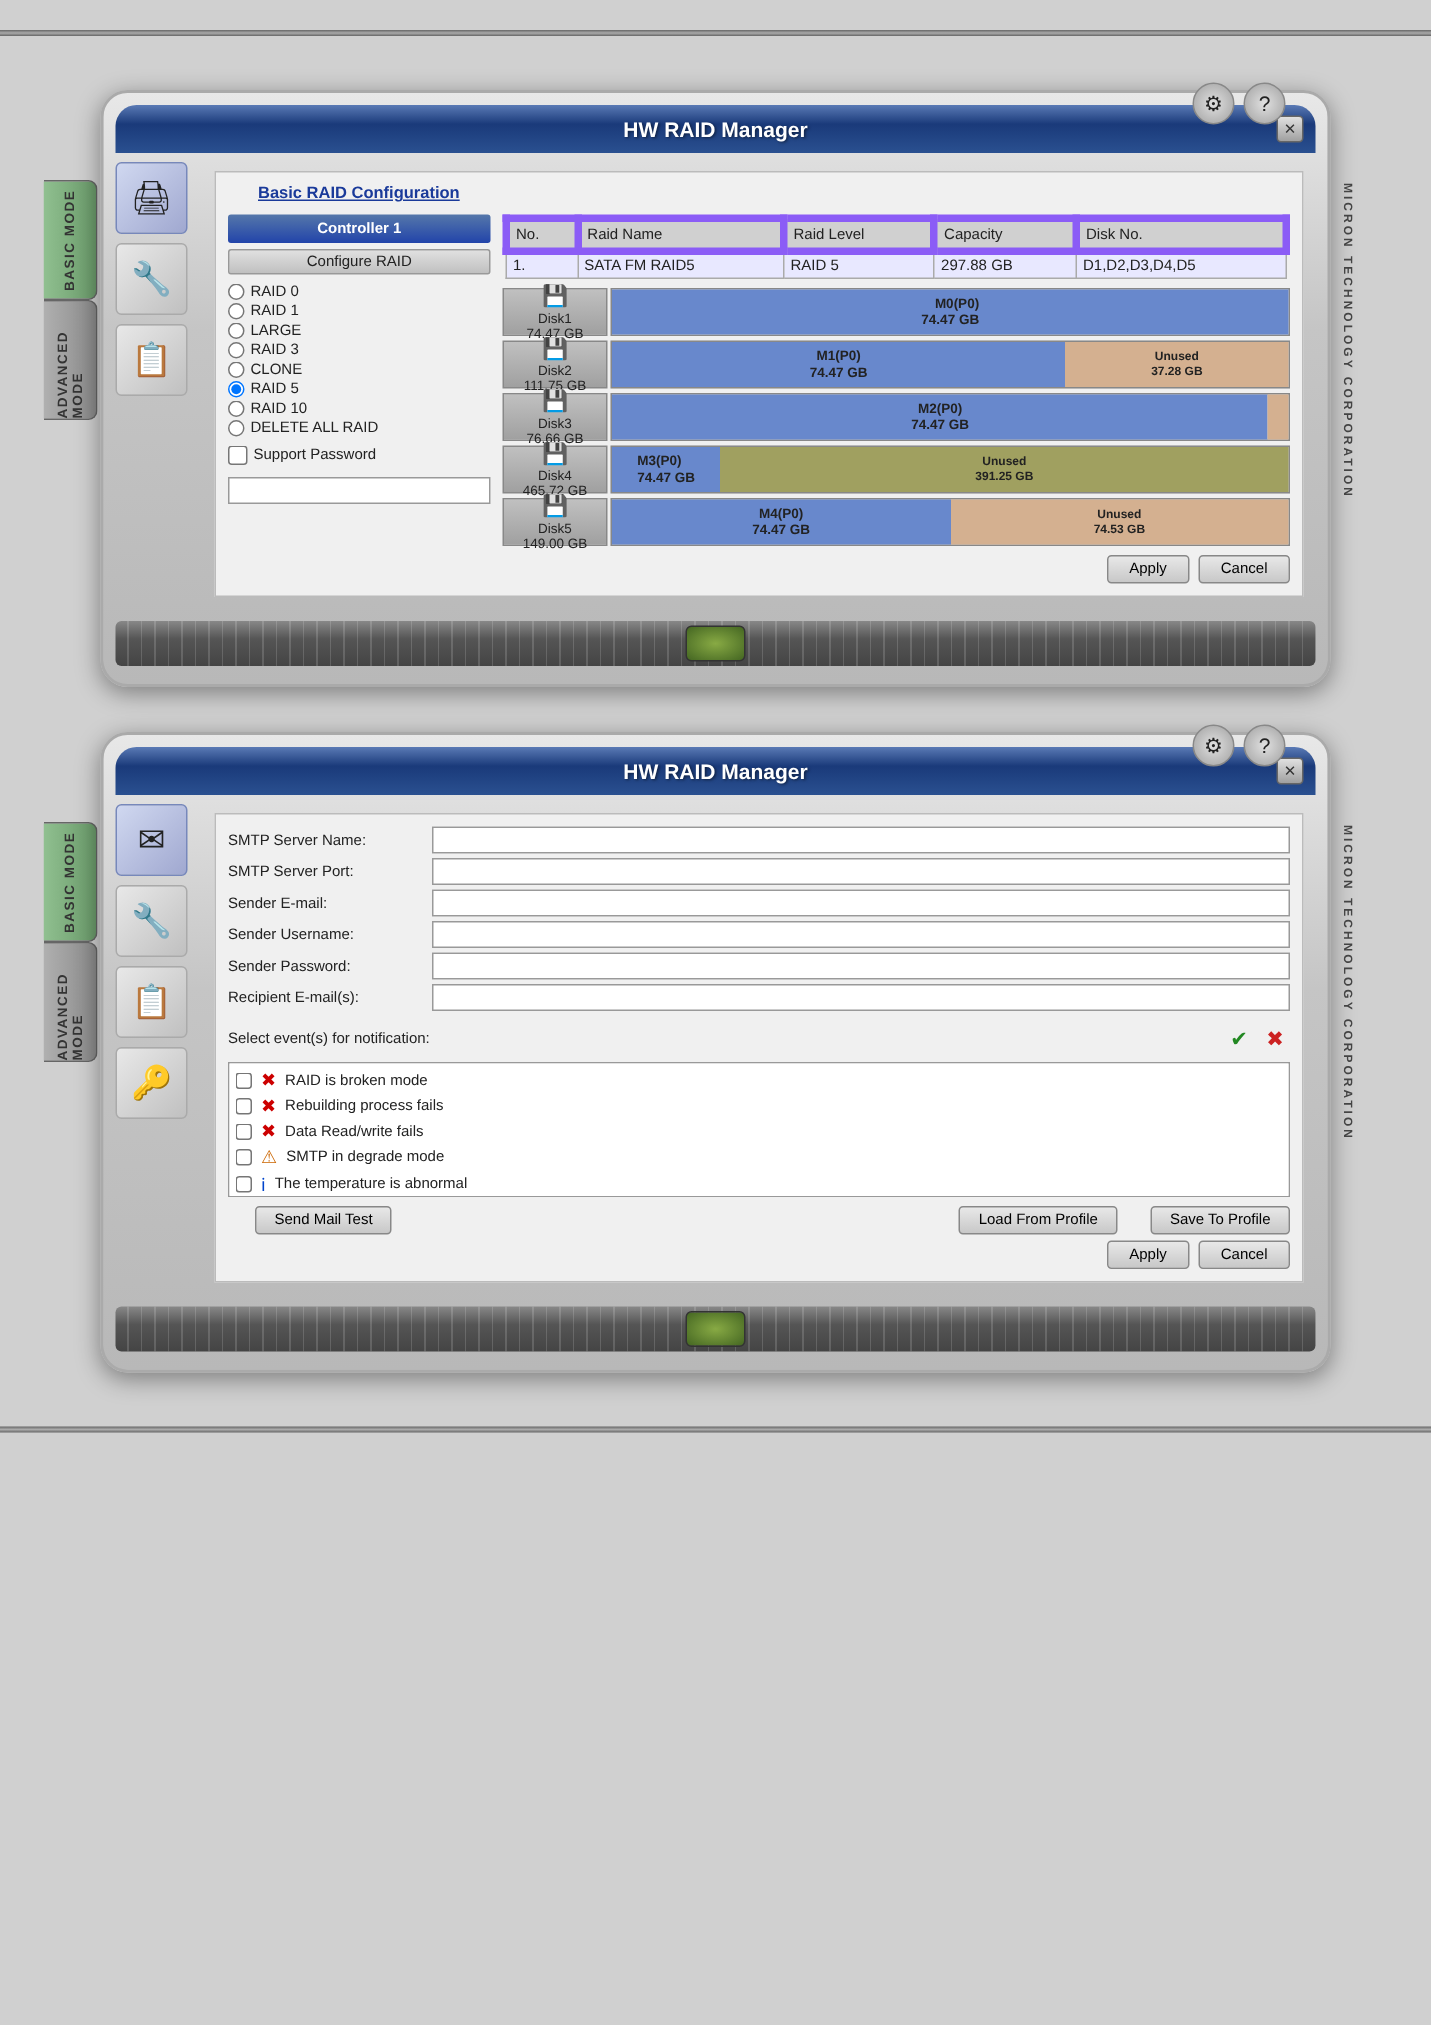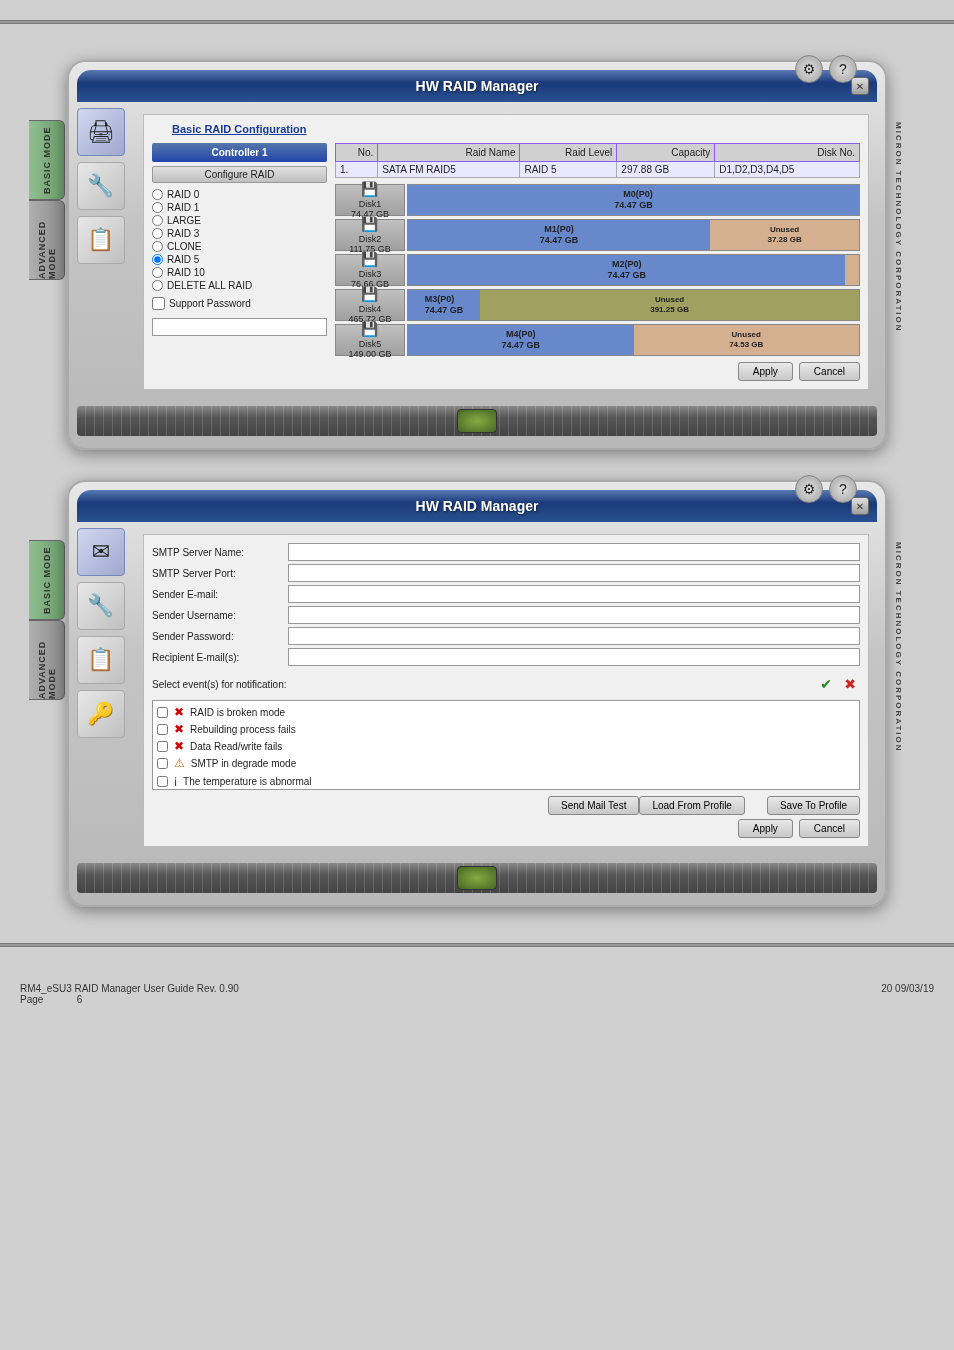--- a/index.html
+++ b/index.html
@@ -235,23 +235,23 @@
 
     .raid-table {
       width: 100%;
       border-collapse: collapse;
       font-size: 10px;
       margin-bottom: 6px;
     }
 
     .raid-table th {
       background: #d0d0d0;
-      border: 1px solid #8b5cf6;
+      border: 5px solid #8b5cf6;
       padding: 3px 4px;
-      text-align: right;
+      text-align: left;
       font-weight: normal;
     }
 
     .raid-table td {
       border: 1px solid #aaa;
       padding: 2px 4px;
       vertical-align: middle;
     }
 
     
@@ -480,21 +480,21 @@
       font-size: 12px;
     }
 
     .event-icon-blue {
       color: #0044cc;
       font-size: 12px;
     }
 
     .bottom-btn-row {
       display: flex;
-      justify-content: flex-end;
+      justify-content: space-between;
       align-items: center;
       margin-bottom: 4px;
       padding-left: 18px;
     }
 
     .send-btn {
       background: linear-gradient(to bottom, #e8e8e8, #c8c8c8);
       border: 1px solid #888;
       border-radius: 3px;
       padding: 3px 12px;
@@ -862,24 +862,13 @@
       <div class="bottom-strip">
         <div class="bottom-center-obj"></div>
       </div>
 
       <div class="side-brand">MICRON TECHNOLOGY CORPORATION</div>
     </div>
   </div>
 
   <div class="h-rule-bottom"></div>
 
-  <div class="page-footer">
-    <div class="footer-left">
-      <span>RM4_eSU3  RAID Manager User Guide Rev. 0.90</span>
-      <span>
-        <span>Page</span>
-        &nbsp;&nbsp;&nbsp;&nbsp;&nbsp;&nbsp;&nbsp;&nbsp;&nbsp;&nbsp;
-        <span>6</span>
-      </span>
-    </div>
-    <div class="footer-right">20  09/03/19</div>
-  </div>
 </div>
 
 </body></html>

